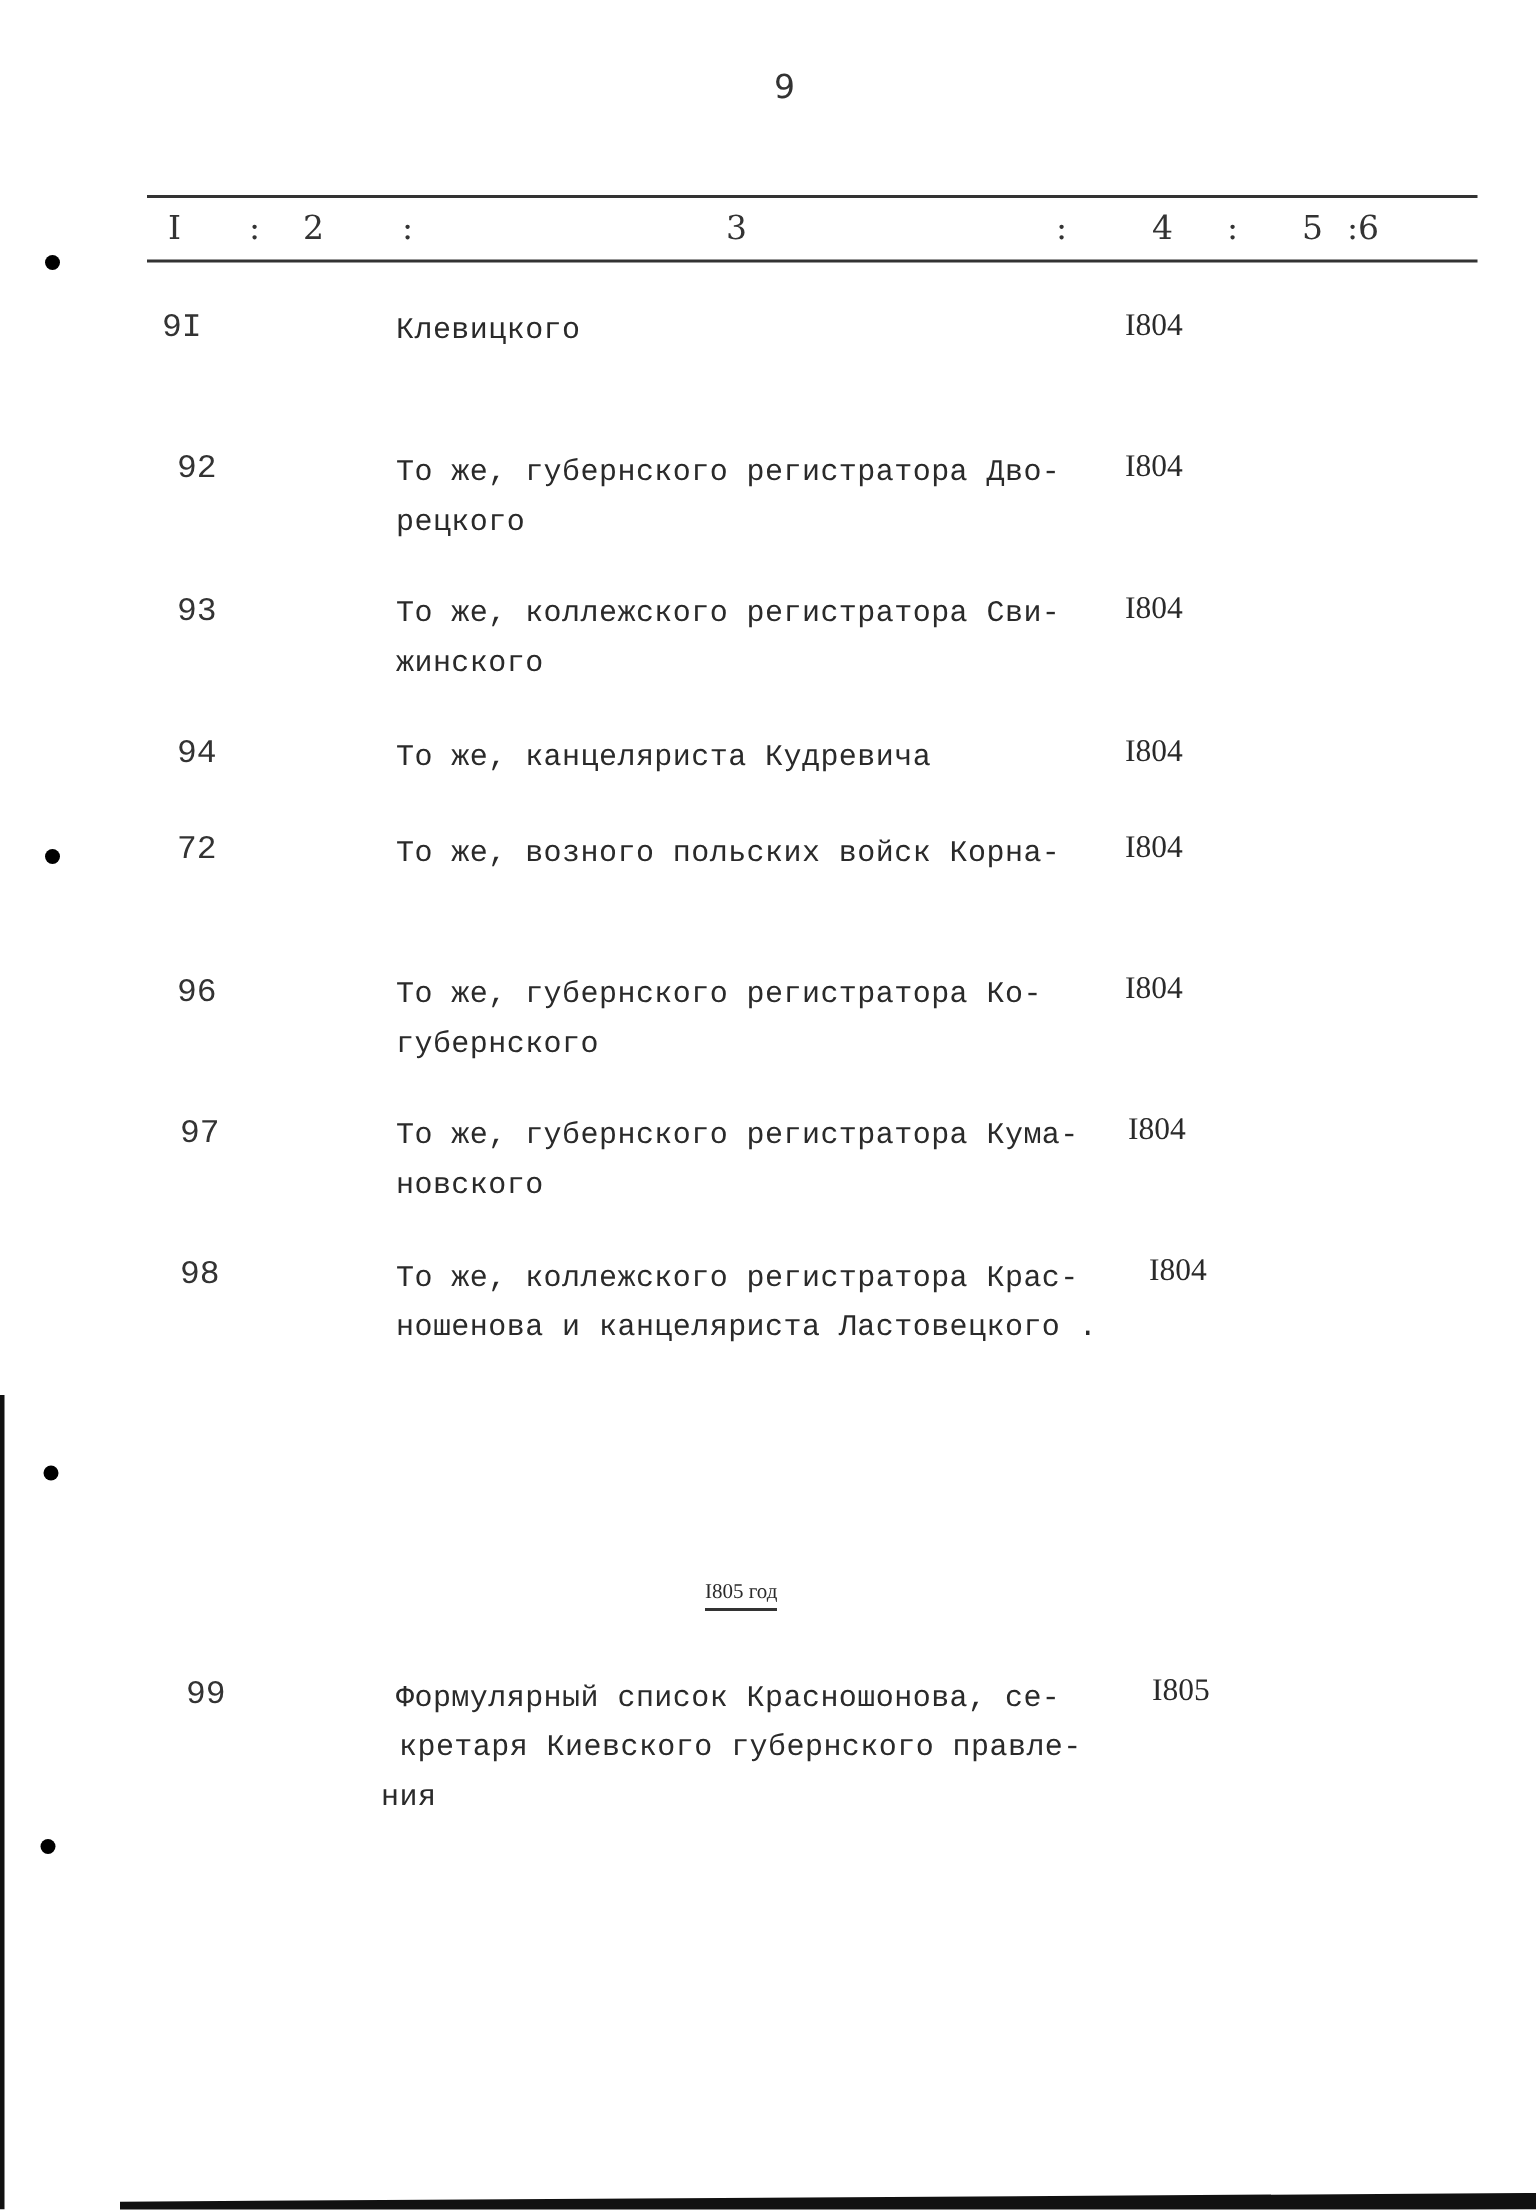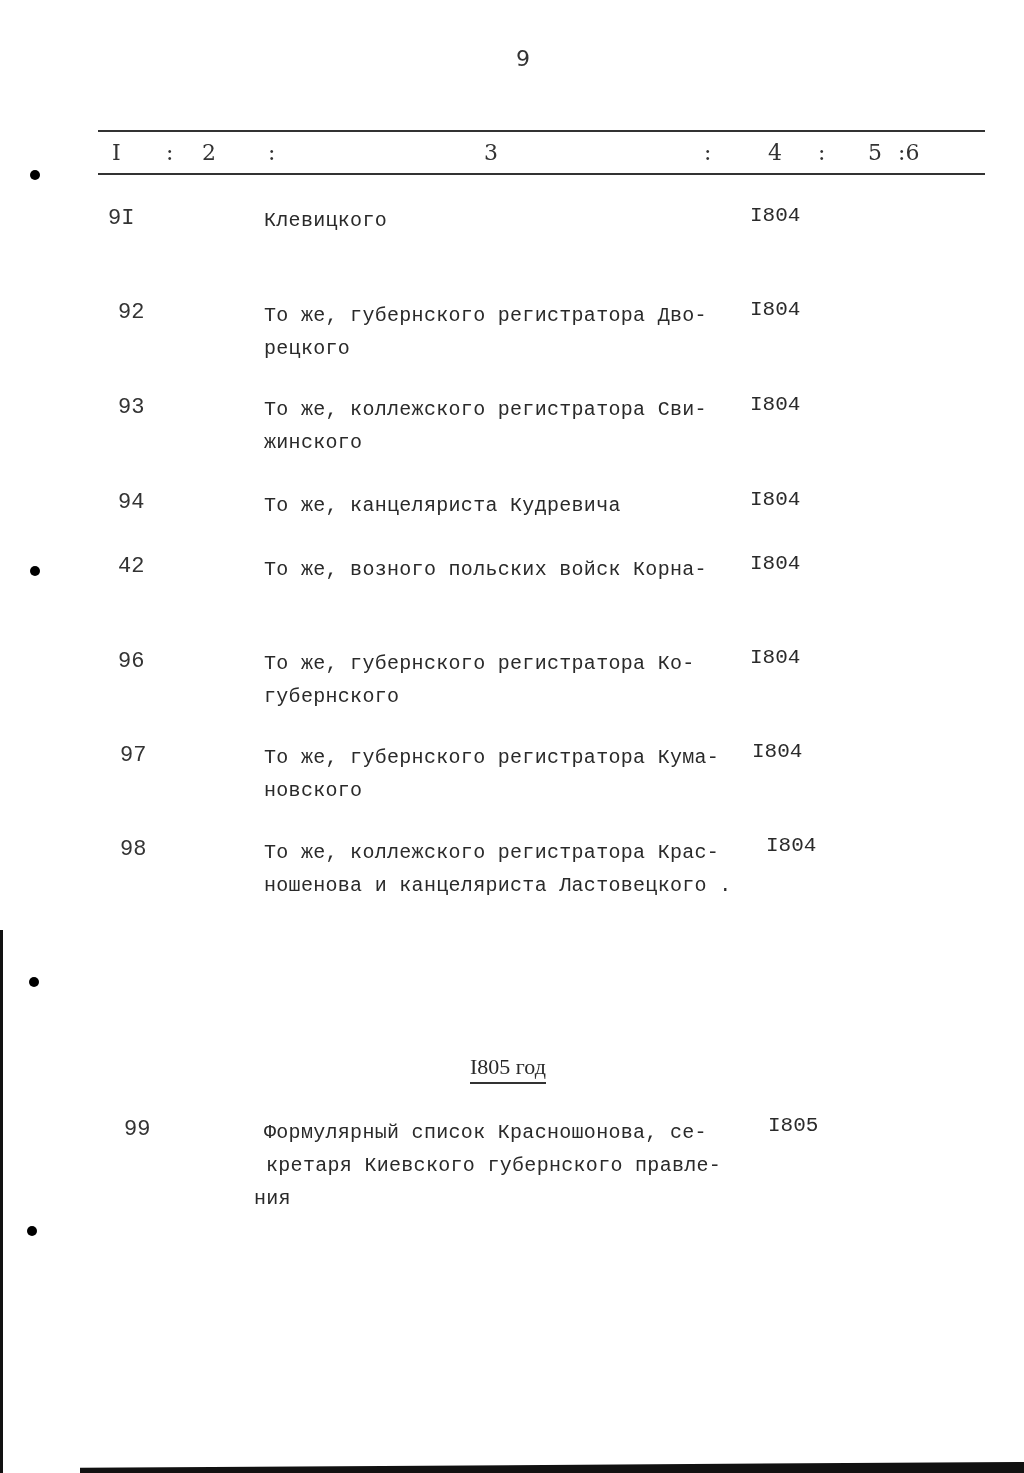--- a/index.html
+++ b/index.html
@@ -5,22 +5,22 @@
   html, body { margin: 0; padding: 0; background: #fff; }
   body { width: 1024px; height: 1473px; position: relative; overflow: hidden;
          font-family: "Liberation Mono", "DejaVu Sans Mono", monospace; color: #222; }
   .page-number { position: absolute; left: 516px; top: 46px; font-size: 22px; font-family: "DejaVu Sans", sans-serif; color: #333; }
   .rule { position: absolute; left: 98px; width: 887px; height: 2px; background: #333; }
   .rule.top { top: 130px; }
   .rule.bottom { top: 173px; }
   .hdr { position: absolute; top: 140px; font-size: 22px; color: #333; font-family: "DejaVu Serif", serif; }
   .row-num { position: absolute; font-size: 22px; color: #333; font-family: Liberation Mono, monospace; }
   .row-text { position: absolute; font-size: 20px; line-height: 33px; color: #2a2a2a; width: 490px; letter-spacing: 0.3px; }
-  .row-year { position: absolute; font-size: 21px; color: #2a2a2a; font-family: Liberation Mono, monospace; }
-  .section-title { position: absolute; left: 470px; top: 1054px; font-size: 22px; color: #2a2a2a;
+  .row-year { position: absolute; font-size: 21px; color: #2a2a2a; font-family: Liberation Serif, serif; }
+  .section-title { position: absolute; left: 470px; top: 1054px; font-size: 14px; color: #2a2a2a;
                    border-bottom: 2px solid #333; padding-bottom: 2px; font-family: "Liberation Serif", serif; }
   .punch { position: absolute; width: 10px; height: 10px; border-radius: 50%; background: #000; }
   .edge-left { position: absolute; left: 0; top: 930px; width: 3px; height: 543px; background: #111; }
   .edge-bottom { position: absolute; left: 80px; right: 0; top: 1462px; height: 11px; background: #111;
                  transform: skewY(-0.35deg); transform-origin: right; }
 </style>
 </head>
 <body>
 
 <div class="page-number">9</div>
@@ -68,21 +68,21 @@
 
 <div>
   <span class="row-num" style="left:118px;top:490px">94</span>
   <div class="row-text" style="left:264px;top:489px">
     <div>То же, канцеляриста Кудревича</div>
   </div>
   <span class="row-year" style="left:750px;top:488px">I804</span>
 </div>
 
 <div>
-  <span class="row-num" style="left:118px;top:554px">42</span>
+  <span class="row-num" style="left:118px;top:554px">72</span>
   <div class="row-text" style="left:264px;top:553px">
     <div>То же, возного польских войск Корна-</div>
   </div>
   <span class="row-year" style="left:750px;top:552px">I804</span>
 </div>
 
 <div>
   <span class="row-num" style="left:118px;top:649px">96</span>
   <div class="row-text" style="left:264px;top:647px">
     <div>То же, губернского регистратора Ко-</div>

